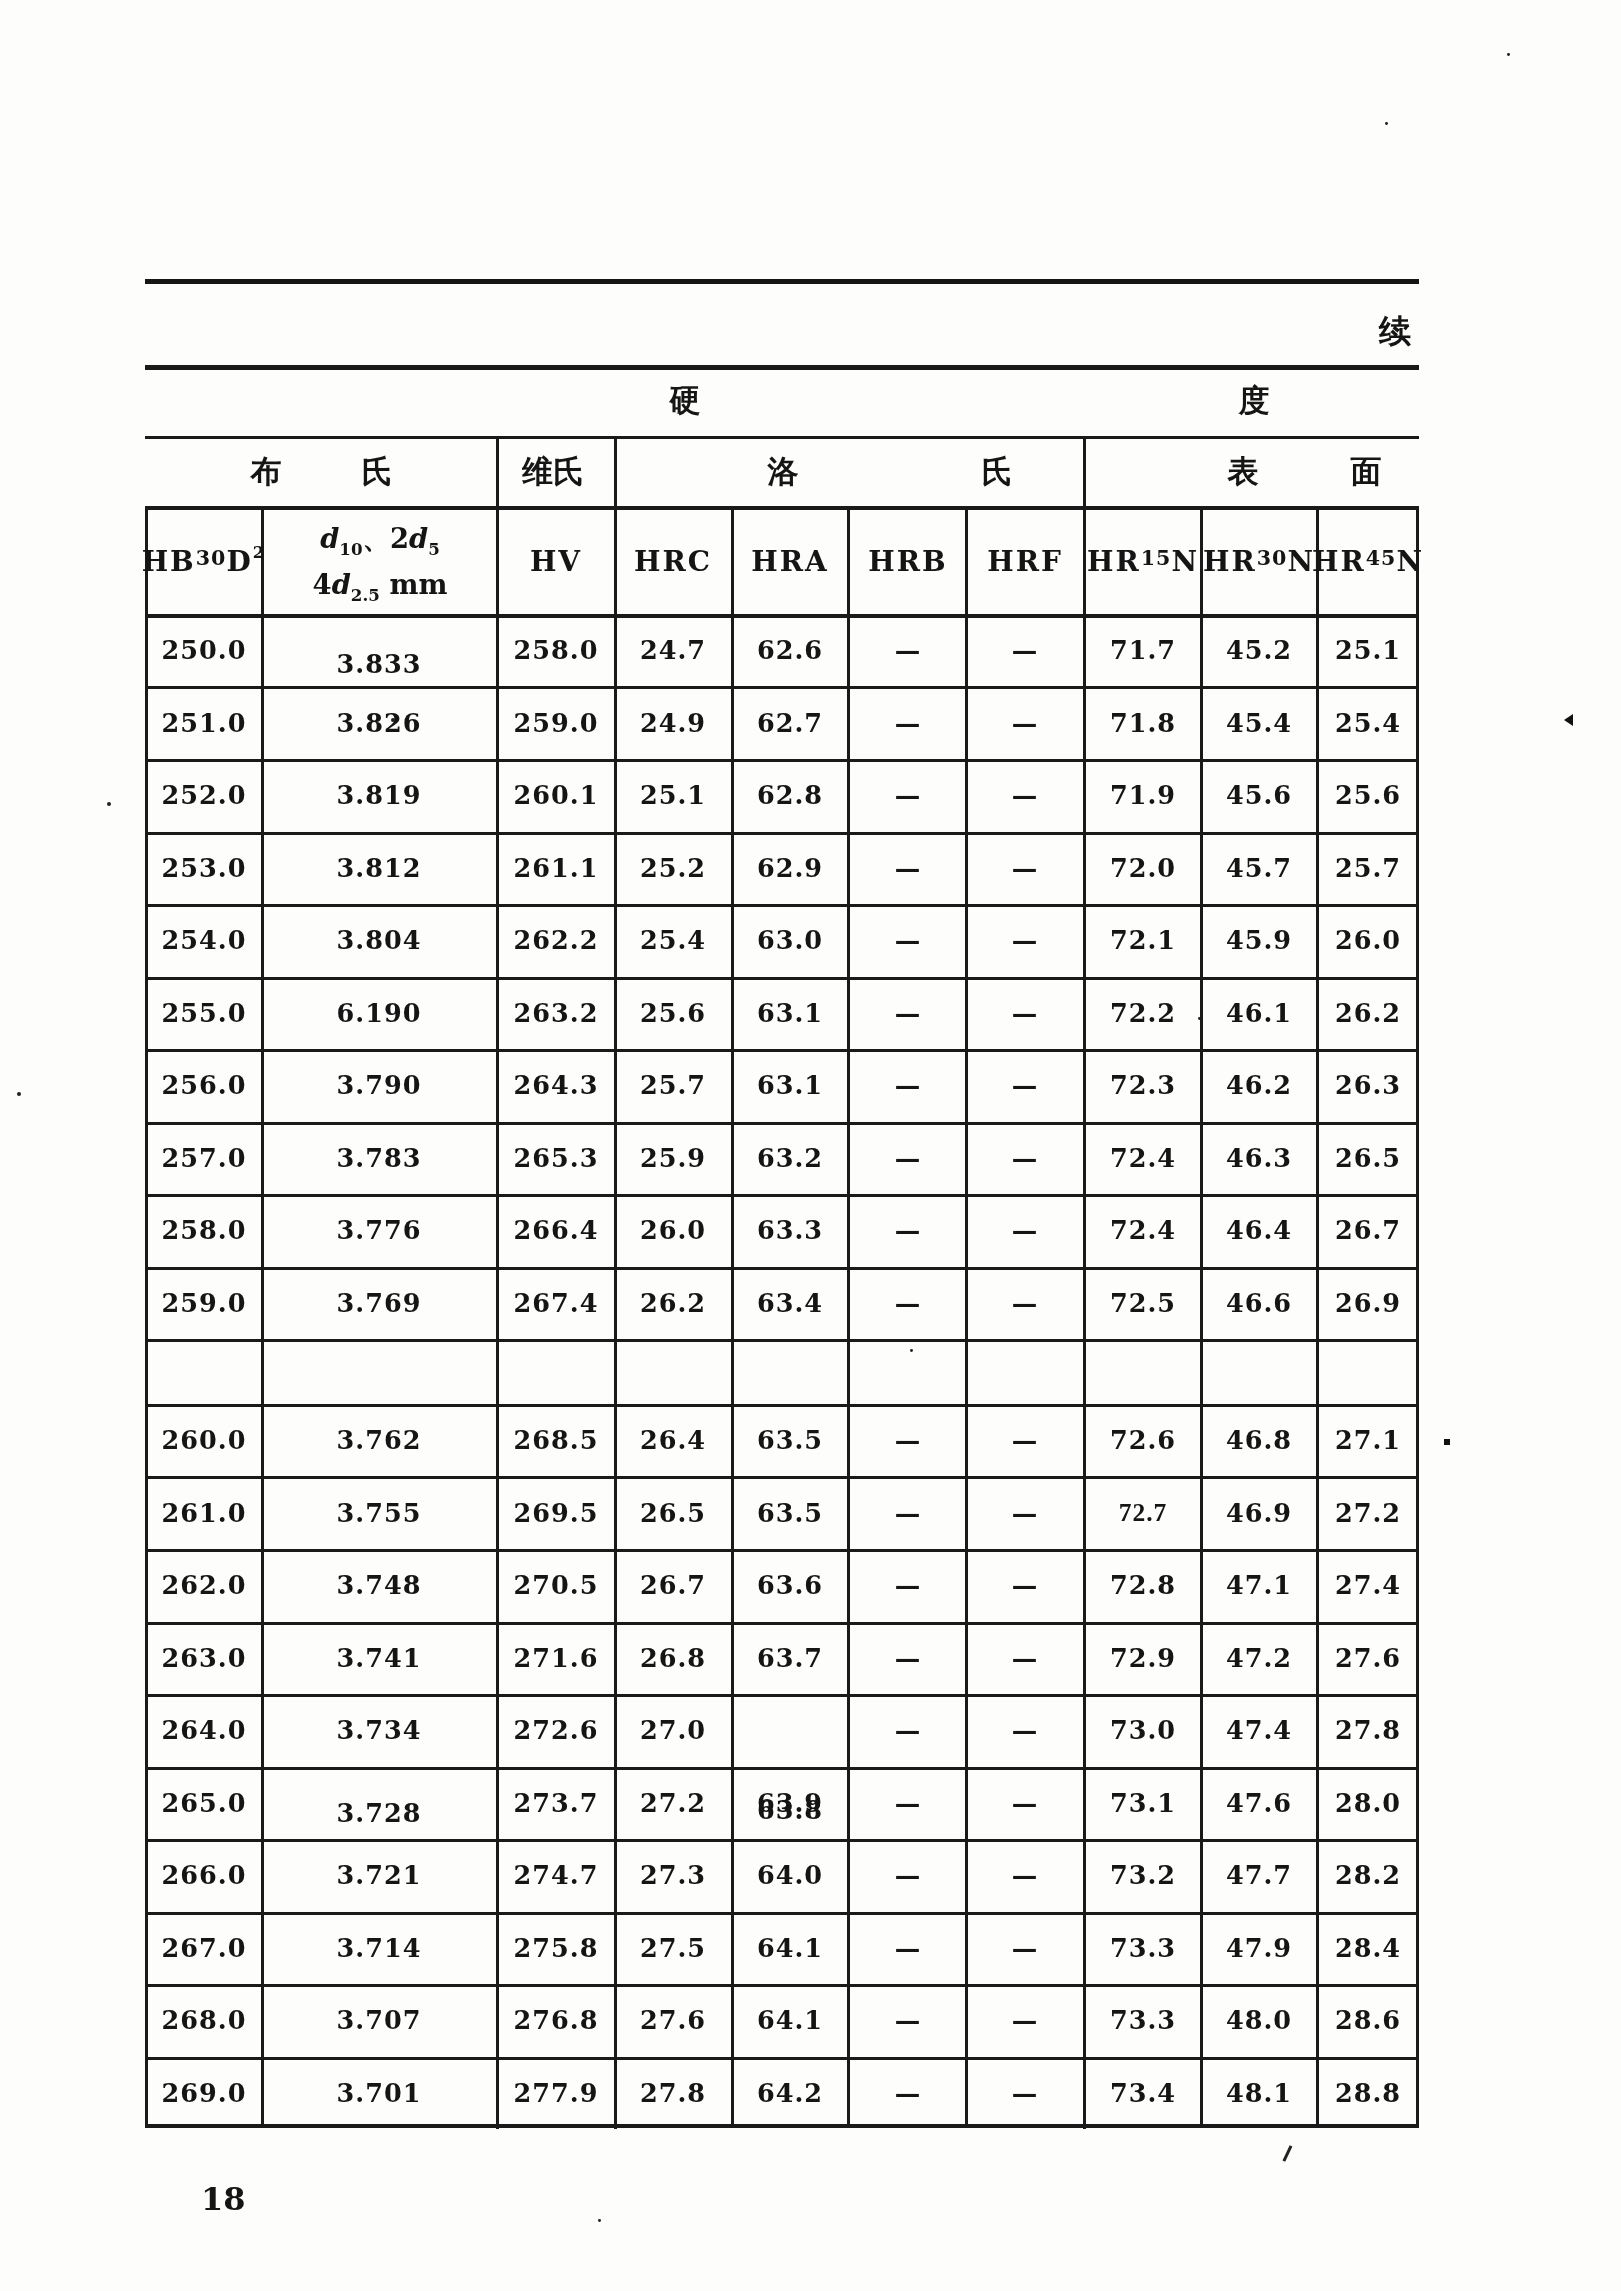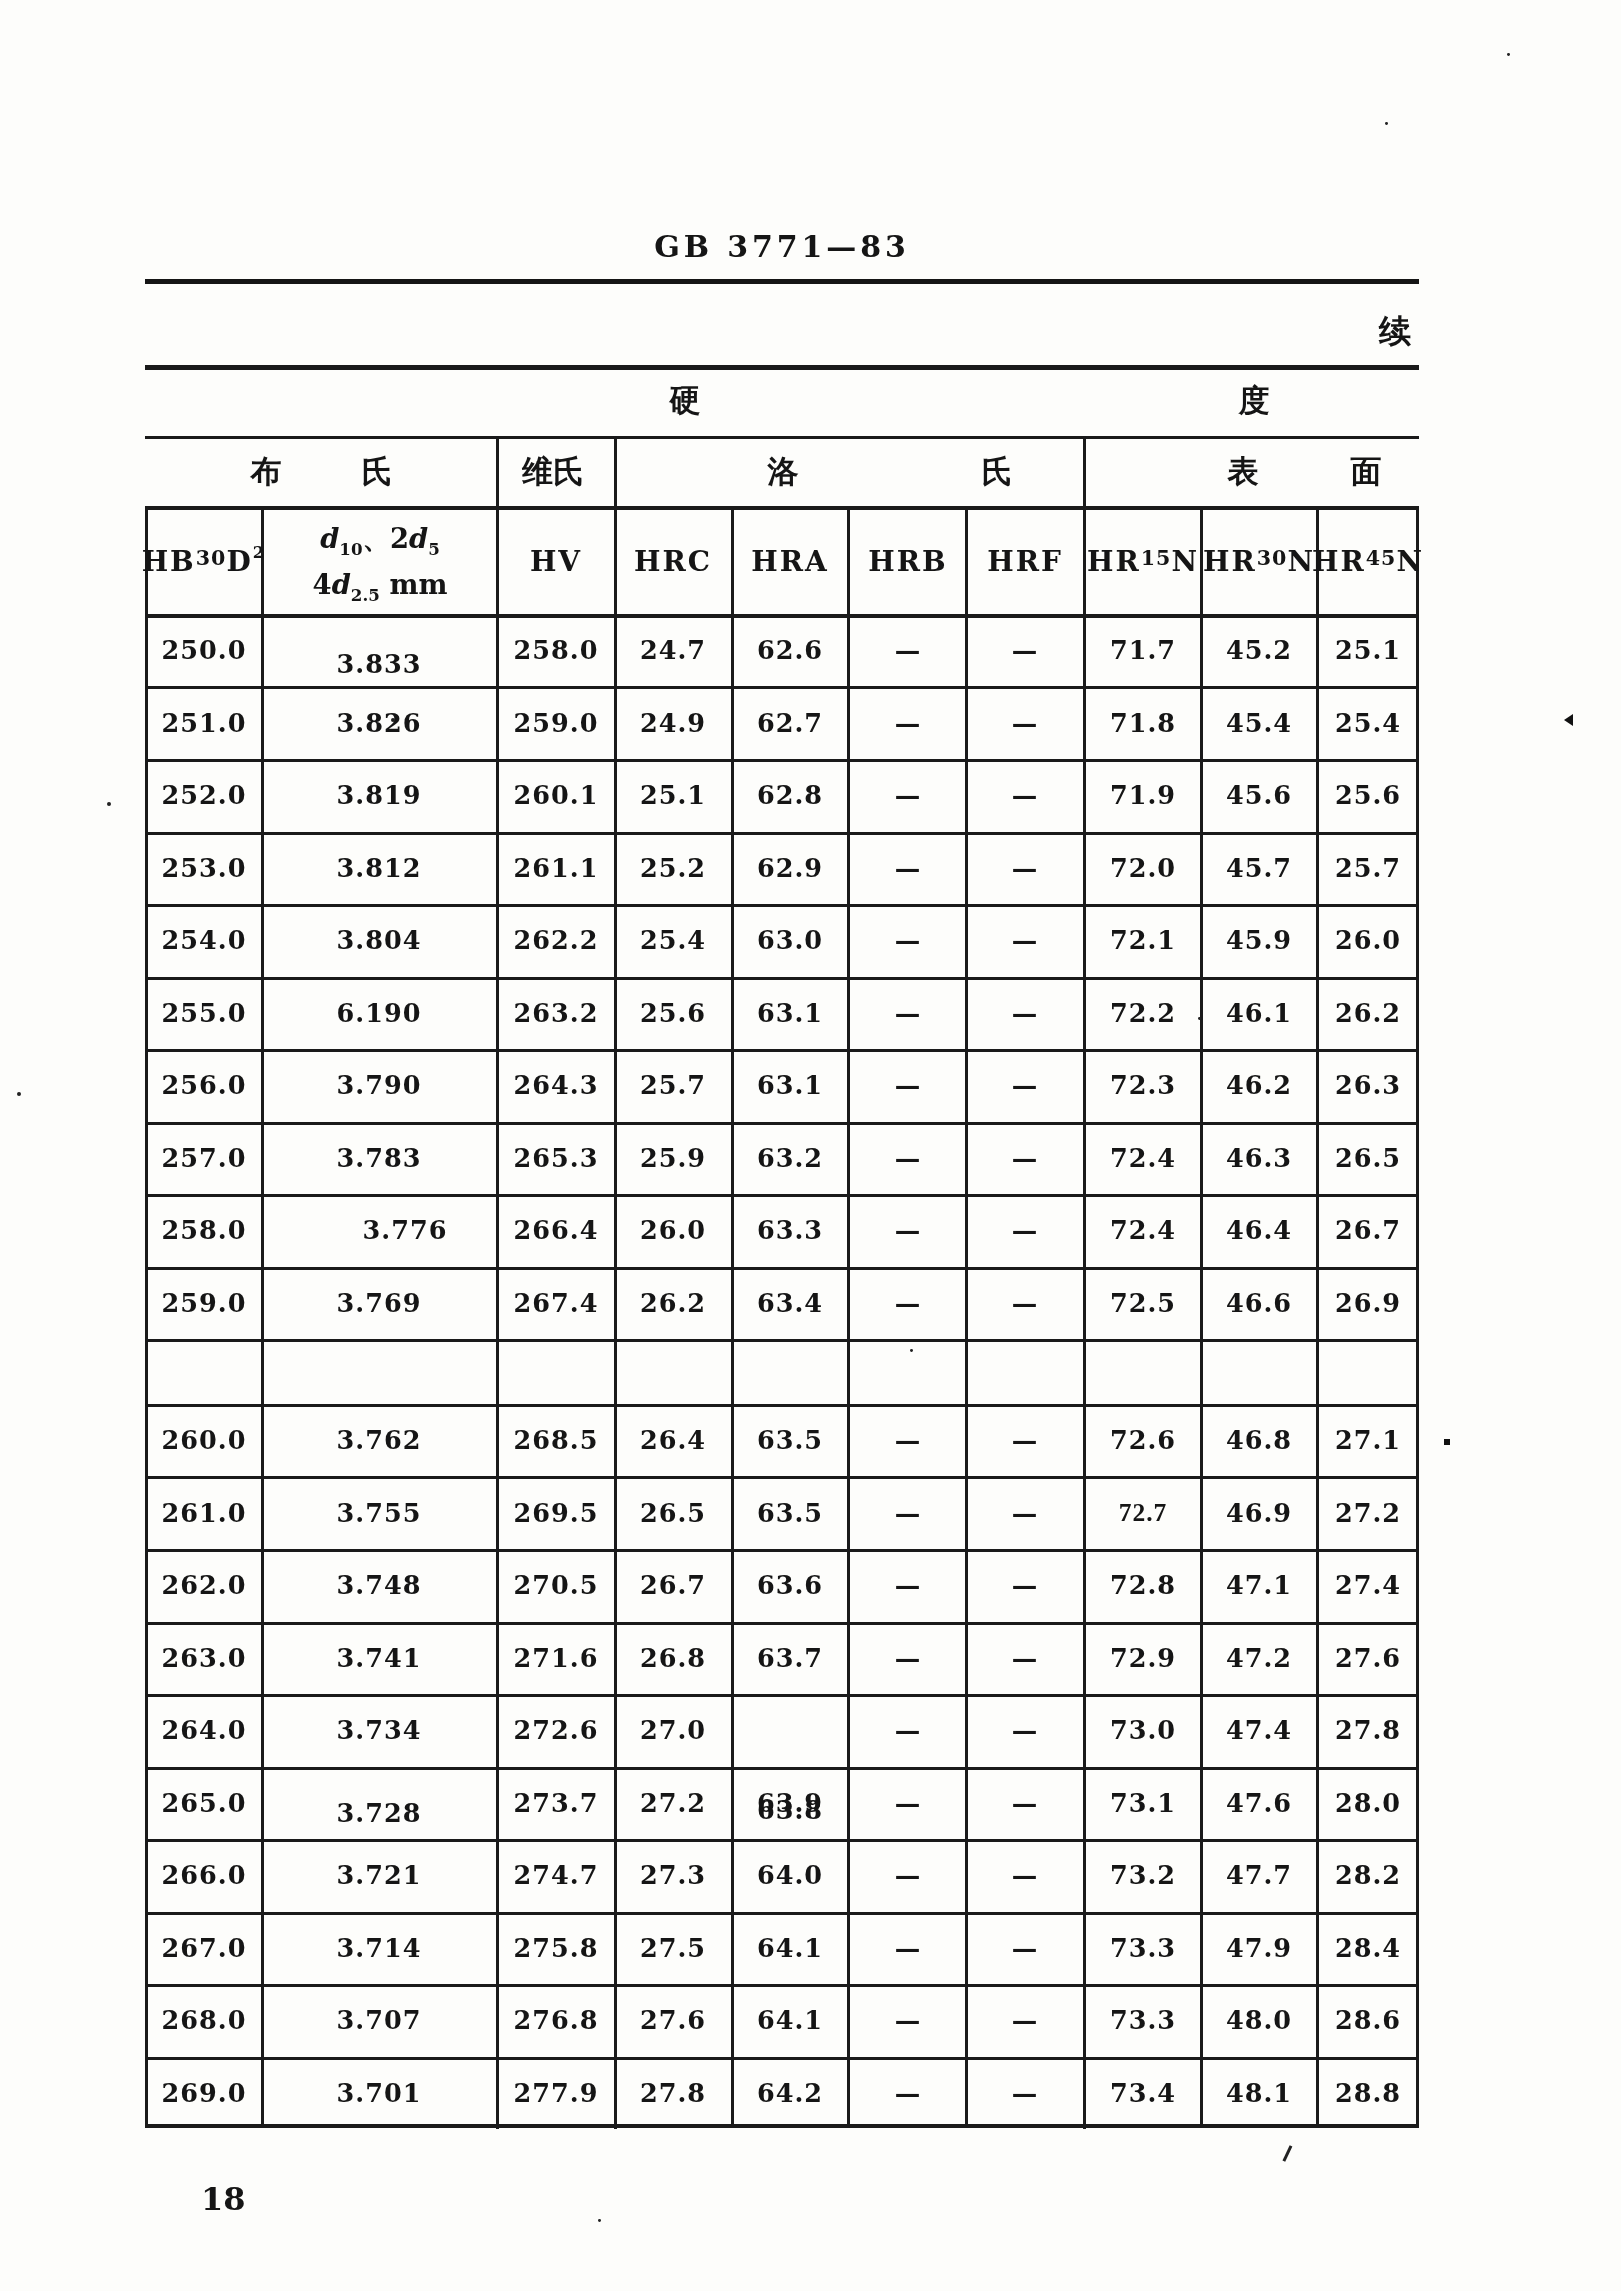--- a/index.html
+++ b/index.html
@@ -29,21 +29,20 @@
   .tri{position:absolute;width:0;height:0;border-top:6.9px solid transparent;
        border-bottom:6.9px solid transparent;border-right:9.8px solid #111;}
   .sq{position:absolute;width:5.9px;height:5.9px;background:#111;}
   .slash{position:absolute;width:2.9px;height:16.7px;background:#222;transform:rotate(25deg);}
 </style>
 </head>
 <body>
 
 <div class="sheet">
 
-  <div class="abs title">GB 3771—83</div>
   <div class="abs hrule" style="top:279px;height:4.9px;"></div>
   <div class="abs cont">续</div>
 
   <div class="abs tbl">
 
     <div id="grid">
         <div class="hline" style="left: 0px; top: 0px; width: 1274px; height: 4.9px;"></div>
         <div class="hline" style="left: 0px; top: 71px; width: 1274px; height: 2.9px;"></div>
         <div class="hline" style="left: 0px; top: 141px; width: 1274px; height: 3.9px;"></div>
         <div class="hline" style="left: 0px; top: 249px; width: 1274px; height: 3.9px;"></div>
@@ -182,21 +181,21 @@
         <span class="num ctr" style="left: 234px; top: 793px;">3.783</span>
         <span class="num ctr" style="left: 411px; top: 793px;">265.3</span>
         <span class="num ctr" style="left: 528px; top: 793px;">25.9</span>
         <span class="num ctr" style="left: 645px; top: 793px;">63.2</span>
         <span class="num ctr" style="left: 763px; top: 793px;">—</span>
         <span class="num ctr" style="left: 880px; top: 793px;">—</span>
         <span class="num ctr" style="left: 998px; top: 793px;">72.4</span>
         <span class="num ctr" style="left: 1114px; top: 793px;">46.3</span>
         <span class="num ctr" style="left: 1223px; top: 793px;">26.5</span>
         <span class="num ctr" style="left: 59px; top: 865px;">258.0</span>
-        <span class="num ctr" style="left: 234px; top: 865px; margin-left: 26px;">3.776</span>
+        <span class="num ctr" style="left: 234px; top: 865px;">3.776</span>
         <span class="num ctr" style="left: 411px; top: 865px;">266.4</span>
         <span class="num ctr" style="left: 528px; top: 865px;">26.0</span>
         <span class="num ctr" style="left: 645px; top: 865px;">63.3</span>
         <span class="num ctr" style="left: 763px; top: 865px;">—</span>
         <span class="num ctr" style="left: 880px; top: 865px;">—</span>
         <span class="num ctr" style="left: 998px; top: 865px;">72.4</span>
         <span class="num ctr" style="left: 1114px; top: 865px;">46.4</span>
         <span class="num ctr" style="left: 1223px; top: 865px;">26.7</span>
         <span class="num ctr" style="left: 59px; top: 938px;">259.0</span>
         <span class="num ctr" style="left: 234px; top: 938px;">3.769</span>

